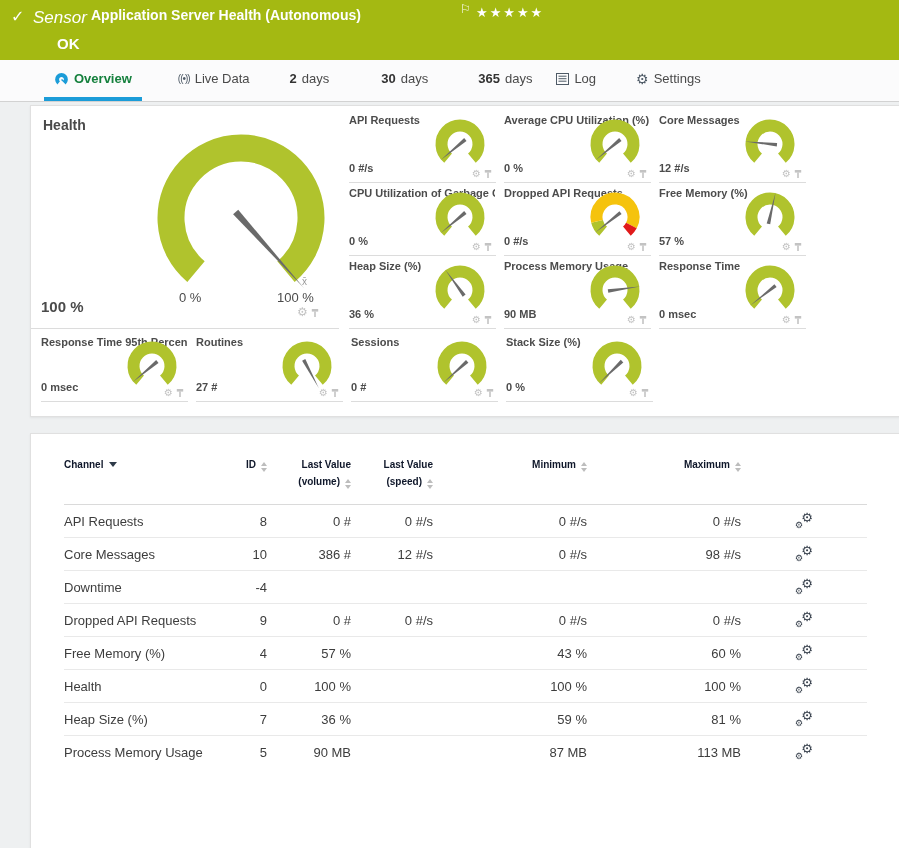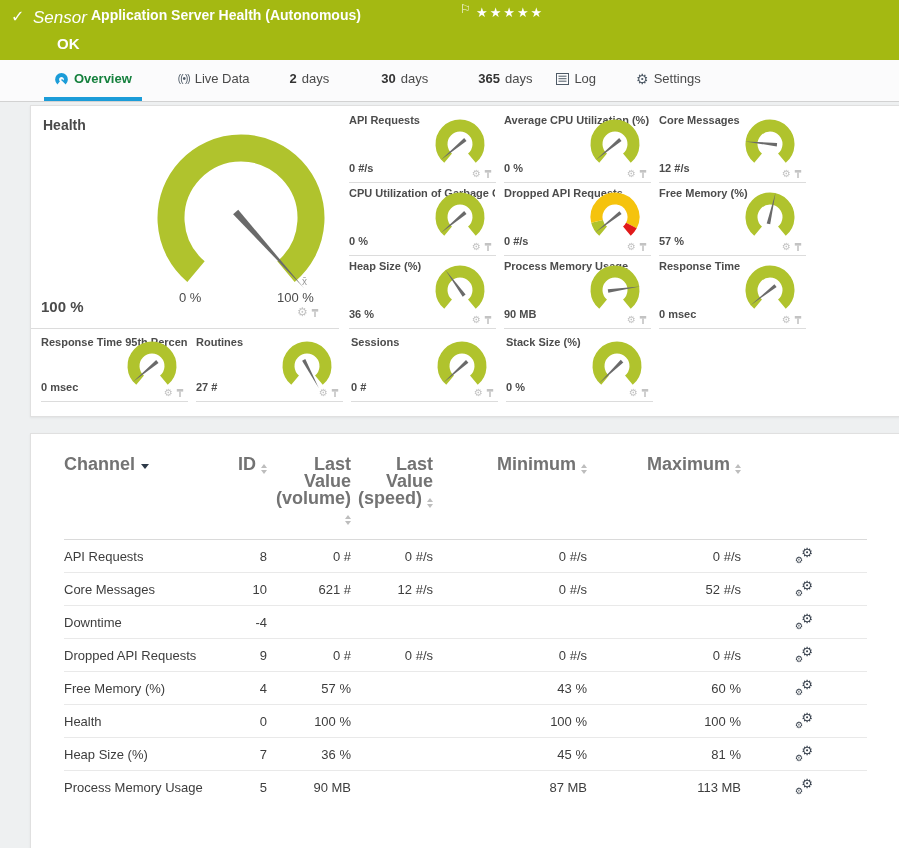--- a/index.html
+++ b/index.html
@@ -55,21 +55,21 @@
            white-space:nowrap;overflow:hidden;}
   .g-value{position:absolute;left:0;bottom:8px;font-size:11px;font-weight:bold;color:#4c4c4c;}
   .g-dial{position:absolute;right:6px;top:7px;}
   .cell-icons{display:flex;align-items:flex-end;gap:3px;}
   .gcell .cell-icons{position:absolute;right:4px;bottom:3px;}
   .mini-gear{font-size:10px;color:#c3c3c3;line-height:1;cursor:pointer;}
   .health-icons .mini-gear{font-size:12px;}
 
   
   .table-card table{width:803px;margin:0 33px;border-collapse:collapse;table-layout:fixed;}
-  th{font-size:18px;font-weight:bold;color:#737373;vertical-align:top;line-height:17px;
+  th{font-size:10px;font-weight:bold;color:#0f172a;vertical-align:top;line-height:17px;
      padding:22px 2px 14px 0;text-align:right;cursor:pointer;margin-top:28px;}
   th.left{text-align:left;}
   td{font-size:13px;color:#3d3d3d;height:32px;padding:0 2px 0 0;border-top:1px solid #e9e9e9;}
   td.right{text-align:right;}
   td.center{text-align:center;}
   tbody tr:first-child td{border-top:1px solid #dadada;}
   .sort-both{display:inline-flex;flex-direction:column;gap:2px;margin-left:5px;vertical-align:2px;}
   .tri-up{width:0;height:0;border-left:3.5px solid transparent;border-right:3.5px solid transparent;
           border-bottom:4px solid #bdbdbd;}
   .tri-down{width:0;height:0;border-left:3.5px solid transparent;border-right:3.5px solid transparent;
@@ -398,24 +398,24 @@
             <td class="right">8</td>
             <td class="right">0 #</td>
             <td class="right">0 #/s</td>
             <td class="right">0 #/s</td>
             <td class="right">0 #/s</td>
             <td class="center"><span class="cogs"><span class="big">⚙</span><span class="small">⚙</span></span></td>
           </tr>
           <tr>
             <td>Core Messages</td>
             <td class="right">10</td>
-            <td class="right">621 #</td>
+            <td class="right">386 #</td>
             <td class="right">12 #/s</td>
             <td class="right">0 #/s</td>
-            <td class="right">52 #/s</td>
+            <td class="right">98 #/s</td>
             <td class="center"><span class="cogs"><span class="big">⚙</span><span class="small">⚙</span></span></td>
           </tr>
           <tr>
             <td>Downtime</td>
             <td class="right">-4</td>
             <td class="right"></td>
             <td class="right"></td>
             <td class="right"></td>
             <td class="right"></td>
             <td class="center"><span class="cogs"><span class="big">⚙</span><span class="small">⚙</span></span></td>
@@ -445,21 +445,21 @@
             <td class="right"></td>
             <td class="right">100 %</td>
             <td class="right">100 %</td>
             <td class="center"><span class="cogs"><span class="big">⚙</span><span class="small">⚙</span></span></td>
           </tr>
           <tr>
             <td>Heap Size (%)</td>
             <td class="right">7</td>
             <td class="right">36 %</td>
             <td class="right"></td>
-            <td class="right">45 %</td>
+            <td class="right">59 %</td>
             <td class="right">81 %</td>
             <td class="center"><span class="cogs"><span class="big">⚙</span><span class="small">⚙</span></span></td>
           </tr>
           <tr>
             <td>Process Memory Usage</td>
             <td class="right">5</td>
             <td class="right">90 MB</td>
             <td class="right"></td>
             <td class="right">87 MB</td>
             <td class="right">113 MB</td>

